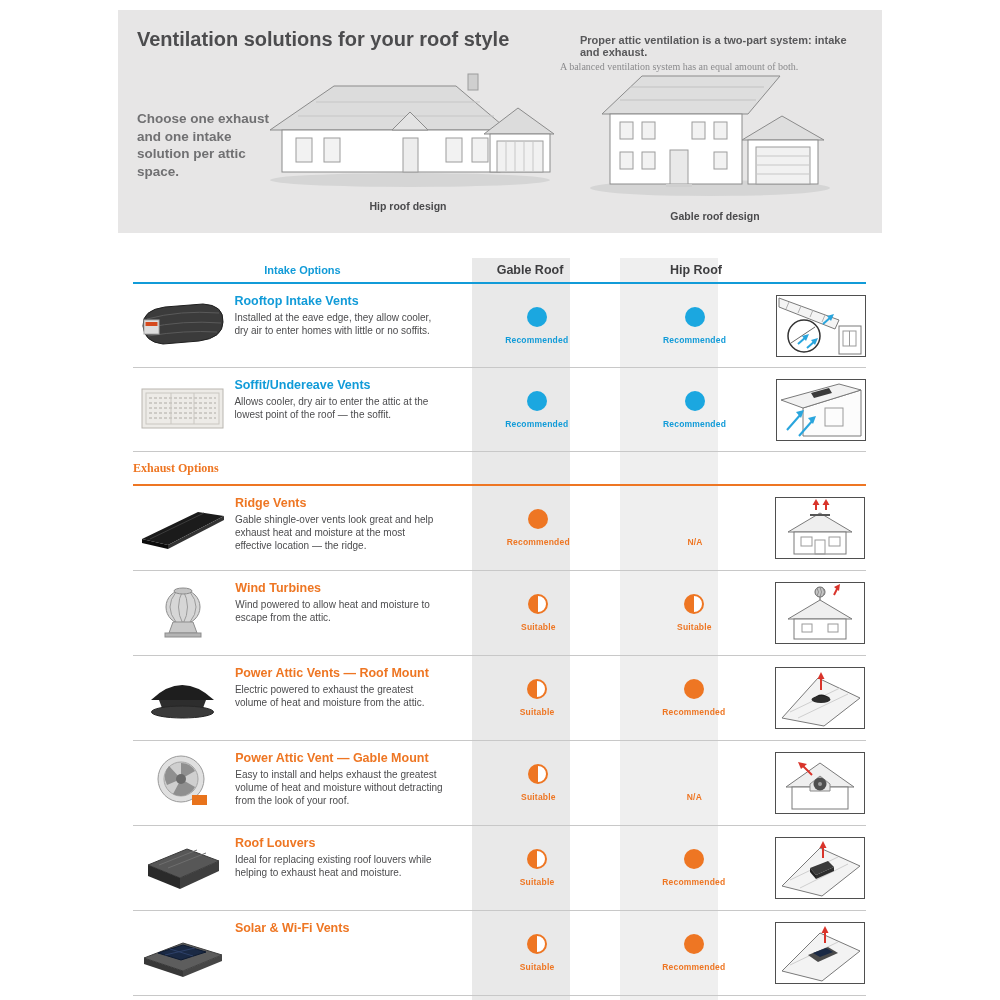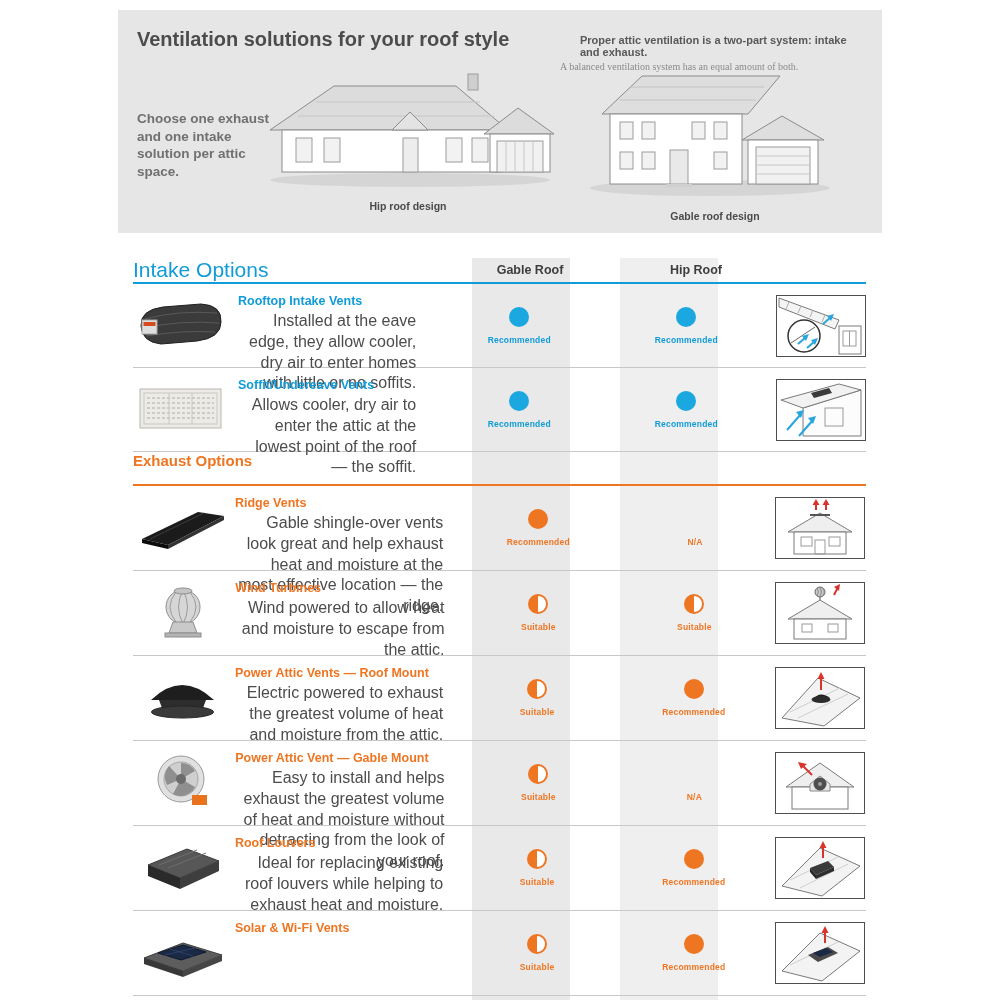--- a/index.html
+++ b/index.html
@@ -17,33 +17,33 @@
   .houses{position:absolute;left:140px;top:44px;display:flex;gap:12px;}
   .house-block{text-align:center;}
   .house-caption{font-size:10.5px;font-weight:bold;color:#4a4a4c;margin-top:2px;}
 
   
   .table-wrap{position:absolute;left:133px;top:258px;width:733px;}
   .stripe{position:absolute;top:0;height:742px;}
   .stripe-gable{left:339px;width:98px;background:#e9e9e9;}
   .stripe-hip{left:487px;width:98px;background:#efefef;}
   .thead{display:flex;align-items:center;height:26px;border-bottom:2px solid var(--blue);position:relative;}
-  .th-section{width:339px;font-size:21px;font-weight:normal;color:var(--blue);}
+  .th-section{width:339px;font-size:11px;font-weight:bold;color:var(--blue);text-align:center;}
   .th-col{width:116px;text-align:center;font-size:12.5px;font-weight:bold;color:#3d3d3f;}
   .sp-a{width:50px;} .sp-b{width:52px;}
-  .section-head{display:flex;height:34px;border-bottom:2px solid var(--orange);position:relative;font-size:15px;font-weight:bold;color:var(--orange);}
+  .section-head{display:flex;align-items:center;height:34px;border-bottom:2px solid var(--orange);position:relative;font-size:12px;font-weight:bold;color:var(--orange);font-family:Liberation Serif, serif;}
   .row{display:flex;border-bottom:1px solid #c8c8c8;position:relative;}
-  .row-intake{height:84px;gap:8px;}
+  .row-intake{height:84px;}
   .row-exhaust{height:85px;}
   .c-img{width:104px;display:flex;align-items:center;justify-content:center;}
   .c-text{width:235px;padding:10px 16px 0 2px;}
   .row-title{font-size:12.5px;font-weight:bold;margin-bottom:3px;}
   .row-title.blue{color:var(--blue);}
   .row-title.orange{color:var(--orange);}
-  .row-desc{font-size:16px;color:#4c4c4e;line-height:1.3;text-align:right;}
+  .row-desc{font-size:10px;color:#4c4c4e;line-height:1.3;}
   .c-rate{width:110px;display:flex;flex-direction:column;align-items:center;justify-content:center;gap:8px;padding-left:48px;}
   .dot{width:20px;height:20px;border-radius:50%;flex:0 0 auto;}
   .dot-half{border:2px solid var(--orange);background:linear-gradient(90deg,var(--orange) 0 50%,#fff 50% 100%);}
   .rate-label{font-size:8.5px;font-weight:bold;letter-spacing:.2px;}
   .rate-label.blue{color:var(--blue);}
   .rate-label.orange{color:var(--orange);}
   .c-illus{width:95px;display:flex;align-items:center;justify-content:center;}
   .illus-box{width:90px;height:62px;background:#fff;border:1px solid #4f4f4f;display:flex;align-items:center;justify-content:center;}
 </style>
 </head>

